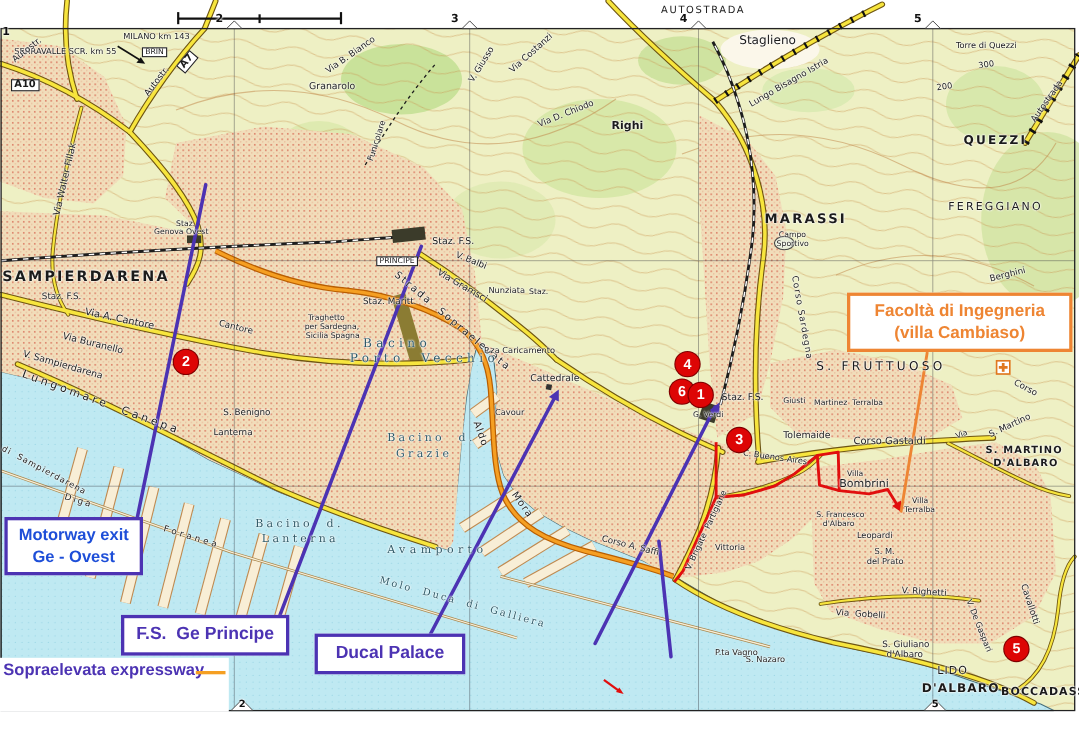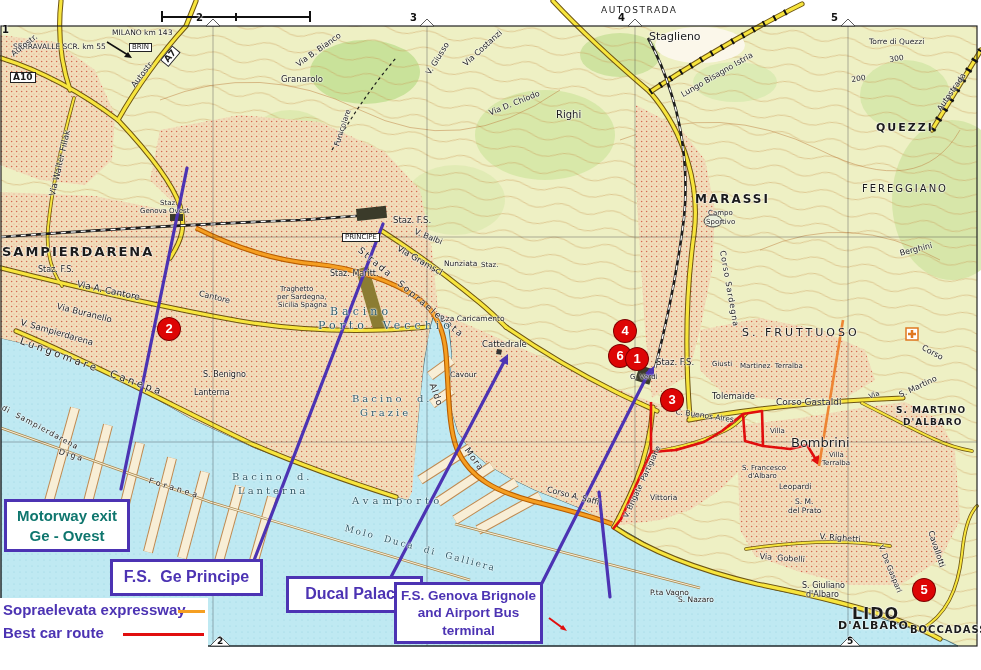--- a/index.html
+++ b/index.html
@@ -269,23 +269,23 @@
       <span class="ml box" style="left: 10px; top: 72px; font-size: 9px; font-weight: 700; text-align: right;">A10</span>
       <span class="ml box" style="left: 160px; top: 60px; font-size: 9px; font-weight: 700; transform: rotate(-50deg);">A7</span>
       <span class="ml" style="left: 130px; top: 84px; font-size: 8px; transform: rotate(-52deg);">Autostr.</span>
       <span class="ml" style="left: 48px; top: 195px; font-size: 8.5px; transform: rotate(-77deg);">Via Walter Fillak</span>
       <span class="ml" style="left: 281px; top: 75px; font-size: 8.5px;">Granarolo</span>
       <span class="ml" style="left: 295px; top: 62px; font-size: 8px; transform: rotate(-35deg);">Via B. Bianco</span>
       <span class="ml" style="left: 333px; top: 145px; font-size: 7.5px; transform: rotate(-72deg);">Funicolare</span>
       <span class="ml" style="left: 425px; top: 72px; font-size: 8px; transform: rotate(-58deg);">V. Giusso</span>
       <span class="ml" style="left: 462px; top: 62px; font-size: 8px; transform: rotate(-42deg);">Via Costanzi</span>
       <span class="ml" style="left: 488px; top: 110px; font-size: 8px; transform: rotate(-22deg);">Via D. Chiodo</span>
-      <span class="ml" style="left: 556px; top: 110px; font-size: 10px; font-weight: 400;">Righi</span>
+      <span class="ml" style="left: 556px; top: 110px; font-size: 10px; font-weight: 700;">Righi</span>
       <span class="ml" style="left: 601px; top: 6px; font-size: 9px; letter-spacing: 1.5px;">AUTOSTRADA</span>
-      <span class="ml" style="left: 649px; top: 31px; font-size: 11px;">Staglieno</span>
+      <span class="ml" style="left: 672px; top: 31px; font-size: 11px;">Staglieno</span>
       <span class="ml" style="left: 680px; top: 92px; font-size: 8px; transform: rotate(-30deg);">Lungo Bisagno Istria</span>
       <span class="ml" style="left: 936px; top: 108px; font-size: 8px; transform: rotate(-55deg);">Autostrada</span>
       <span class="ml" style="left: 869px; top: 38px; font-size: 7.5px;">Torre di Quezzi</span>
       <span class="ml" style="left: 889px; top: 56px; font-size: 7.5px; transform: rotate(-8deg);">300</span>
       <span class="ml" style="left: 851px; top: 76px; font-size: 7.5px; transform: rotate(-8deg);">200</span>
       <span class="ml" style="left: 876px; top: 122px; font-size: 11px; font-weight: 700; letter-spacing: 2px;">QUEZZI</span>
       <span class="ml" style="left: 862px; top: 184px; font-size: 10px; letter-spacing: 2px;">FEREGGIANO</span>
       <span class="ml" style="left: 899px; top: 250px; font-size: 8px; transform: rotate(-14deg);">Berghini</span>
       <span class="ml" style="left: 695px; top: 193px; font-size: 12px; font-weight: 700; letter-spacing: 2px;">MARASSI</span>
       <span class="ml" style="left: 708px; top: 210px; font-size: 7px;">Campo</span>
@@ -335,79 +335,74 @@
       <span class="ml" style="left: 742px; top: 327px; font-size: 11px; letter-spacing: 3px; text-align: center;">S. FRUTTUOSO</span>
       <span class="ml" style="left: 726px; top: 250px; font-size: 8px; letter-spacing: 1px; transform: rotate(80deg);">Corso Sardegna</span>
       <span class="ml" style="left: 712px; top: 392px; font-size: 8.5px;">Tolemaide</span>
       <span class="ml" style="left: 776px; top: 398px; font-size: 9px;">Corso Gastaldi</span>
       <span class="ml" style="left: 898px; top: 392px; font-size: 8px; transform: rotate(-25deg);">S. Martino</span>
       <span class="ml" style="left: 868px; top: 394px; font-size: 7px; transform: rotate(-20deg);">Via</span>
       <span class="ml" style="left: 896px; top: 406px; font-size: 9px; font-weight: 700; letter-spacing: 1px;">S. MARTINO</span>
       <span class="ml" style="left: 903px; top: 418px; font-size: 9px; font-weight: 700; letter-spacing: 1px;">D'ALBARO</span>
       <span class="ml" style="left: 924px; top: 344px; font-size: 8px; transform: rotate(28deg);">Corso</span>
       <span class="ml" style="left: 770px; top: 428px; font-size: 7px;">Villa</span>
-      <span class="ml" style="left: 763px; top: 436px; font-size: 13px; padding-left: 28px;">Bombrini</span>
+      <span class="ml" style="left: 763px; top: 436px; font-size: 10px;">Bombrini</span>
       <span class="ml" style="left: 829px; top: 452px; font-size: 7px;">Villa</span>
       <span class="ml" style="left: 822px; top: 460px; font-size: 7px;">Terralba</span>
       <span class="ml" style="left: 742px; top: 465px; font-size: 7px;">S. Francesco</span>
       <span class="ml" style="left: 748px; top: 473px; font-size: 7px;">d'Albaro</span>
       <span class="ml" style="left: 779px; top: 483px; font-size: 7.5px;">Leopardi</span>
       <span class="ml" style="left: 795px; top: 498px; font-size: 7.5px;">S. M.</span>
       <span class="ml" style="left: 788px; top: 507px; font-size: 7.5px;">del Prato</span>
       <span class="ml" style="left: 820px; top: 533px; font-size: 8px; transform: rotate(4deg);">V. Righetti</span>
       <span class="ml" style="left: 760px; top: 553px; font-size: 8px; transform: rotate(4deg);">Via  Gobelli</span>
       <span class="ml" style="left: 884px; top: 544px; font-size: 7.5px; transform: rotate(68deg);">V. De Gaspari</span>
       <span class="ml" style="left: 934px; top: 530px; font-size: 8px; transform: rotate(72deg);">Cavallotti</span>
       <span class="ml" style="left: 802px; top: 582px; font-size: 8px;">S. Giuliano</span>
       <span class="ml" style="left: 806px; top: 591px; font-size: 8px;">d'Albaro</span>
-      <span class="ml" style="left: 852px; top: 606px; font-size: 16px; font-weight: 700; letter-spacing: 1px;">LIDO</span>
+      <span class="ml" style="left: 852px; top: 606px; font-size: 10px; font-weight: 400; letter-spacing: 1px;">LIDO</span>
       <span class="ml" style="left: 838px; top: 620px; font-size: 11px; font-weight: 700; letter-spacing: 1px;">D'ALBARO</span>
       <span class="ml" style="left: 910px; top: 625px; font-size: 10px; font-weight: 700; letter-spacing: 1px;">BOCCADASSE</span>
       <span class="ml" style="left: 650px; top: 589px; font-size: 7.5px;">P.ta Vagno</span>
       <span class="ml" style="left: 678px; top: 596px; font-size: 7.5px;">S. Nazaro</span>
       <span class="ml" style="left: 610px; top: 494px; font-size: 7.5px; padding-left: 40px;">Vittoria</span>
       <span class="ml" style="left: 622px; top: 516px; font-size: 7.5px; transform: rotate(-65deg);">V. Brigate  Partigiane</span>
       <span class="ml" style="left: 676px; top: 408px; font-size: 7.5px; transform: rotate(8deg);">C. Buenos Aires</span>
       <span class="ml" style="left: 548px; top: 486px; font-size: 8px; transform: rotate(14deg);">Corso A. Saffi</span>
     </div>
 
 
 <div id="legend">
   <div class="legrow">
     <span class="leglbl">Sopraelevata expressway</span>
     <div class="legline" id="leg0" style="background: rgb(245, 159, 34); width: 27px; left: 178px;"></div>
   </div>
-  <div class="legrow">
-    <span class="leglbl">Best car route</span>
-    <div class="legline" id="leg1" style="background: rgb(225, 14, 14); width: 81px; left: 123px;"></div>
-  </div>
 </div>
 
 <div id="botmargin"></div>
 
 <div class="marker" style="left: 158px; top: 318px;">2</div>
     <div class="marker" style="left: 614px; top: 320px;">4</div>
     <div class="marker" style="left: 609px; top: 345px;">6</div>
     <div class="marker" style="left: 626px; top: 348px;">1</div>
     <div class="marker" style="left: 661px; top: 389px;">3</div>
     <div class="marker" style="left: 913px; top: 579px;">5</div>
-    <div class="callout" style="left: 4px; top: 499px; width: 120px; height: 47px; border-color: rgb(76, 51, 179); color: #0f766e; font-size: 15px;">
+    <div class="callout" style="left: 4px; top: 470px; width: 120px; height: 47px; border-color: rgb(76, 51, 179); color: #1d4ed8; font-size: 15px;">
       <div>Motorway exit</div>
       <div>Ge - Ovest</div>
     </div>
     <div class="callout" style="left: 110px; top: 559px; width: 147px; height: 31px; border-color: rgb(76, 51, 179); color: rgb(76, 51, 179); font-size: 16px;">
       <div>F.S.  Ge Principe</div>
     </div>
     <div class="callout" style="left: 286px; top: 576px; width: 131px; height: 31px; border-color: rgb(76, 51, 179); color: rgb(76, 51, 179); font-size: 16px;">
       <div>Ducal Palace</div>
     </div>
-    <div class="callout" style="left: 394px; top: 582px; width: 143px; height: 56px; border-color: rgb(76, 51, 179); color: rgb(76, 51, 179); font-size: 13.5px;">
-      <div>F.S. Genova Brignole</div>
-      <div>and Airport Bus</div>
-      <div>terminal</div>
+    <div class="callout" style="left: 770px; top: 266px; width: 199px; height: 48px; border-color: rgb(238, 133, 51); color: rgb(238, 133, 51); font-size: 15.5px;">
+      <div>Facoltà di Ingegneria</div>
+      <div>(villa Cambiaso)</div>
     </div>
     <span class="gridnum" style="left: 2px; top: 24px;">1</span>
     <span class="gridnum" style="left: 196px; top: 12px;">2</span>
     <span class="gridnum" style="left: 410px; top: 12px;">3</span>
     <span class="gridnum" style="left: 618px; top: 12px;">4</span>
     <span class="gridnum" style="left: 831px; top: 12px;">5</span>
     <span class="gridnum" style="left: 217px; top: 636px; font-size: 9px;">2</span>
     <span class="gridnum" style="left: 847px; top: 636px; font-size: 9px;">5</span>
   </div>
 

